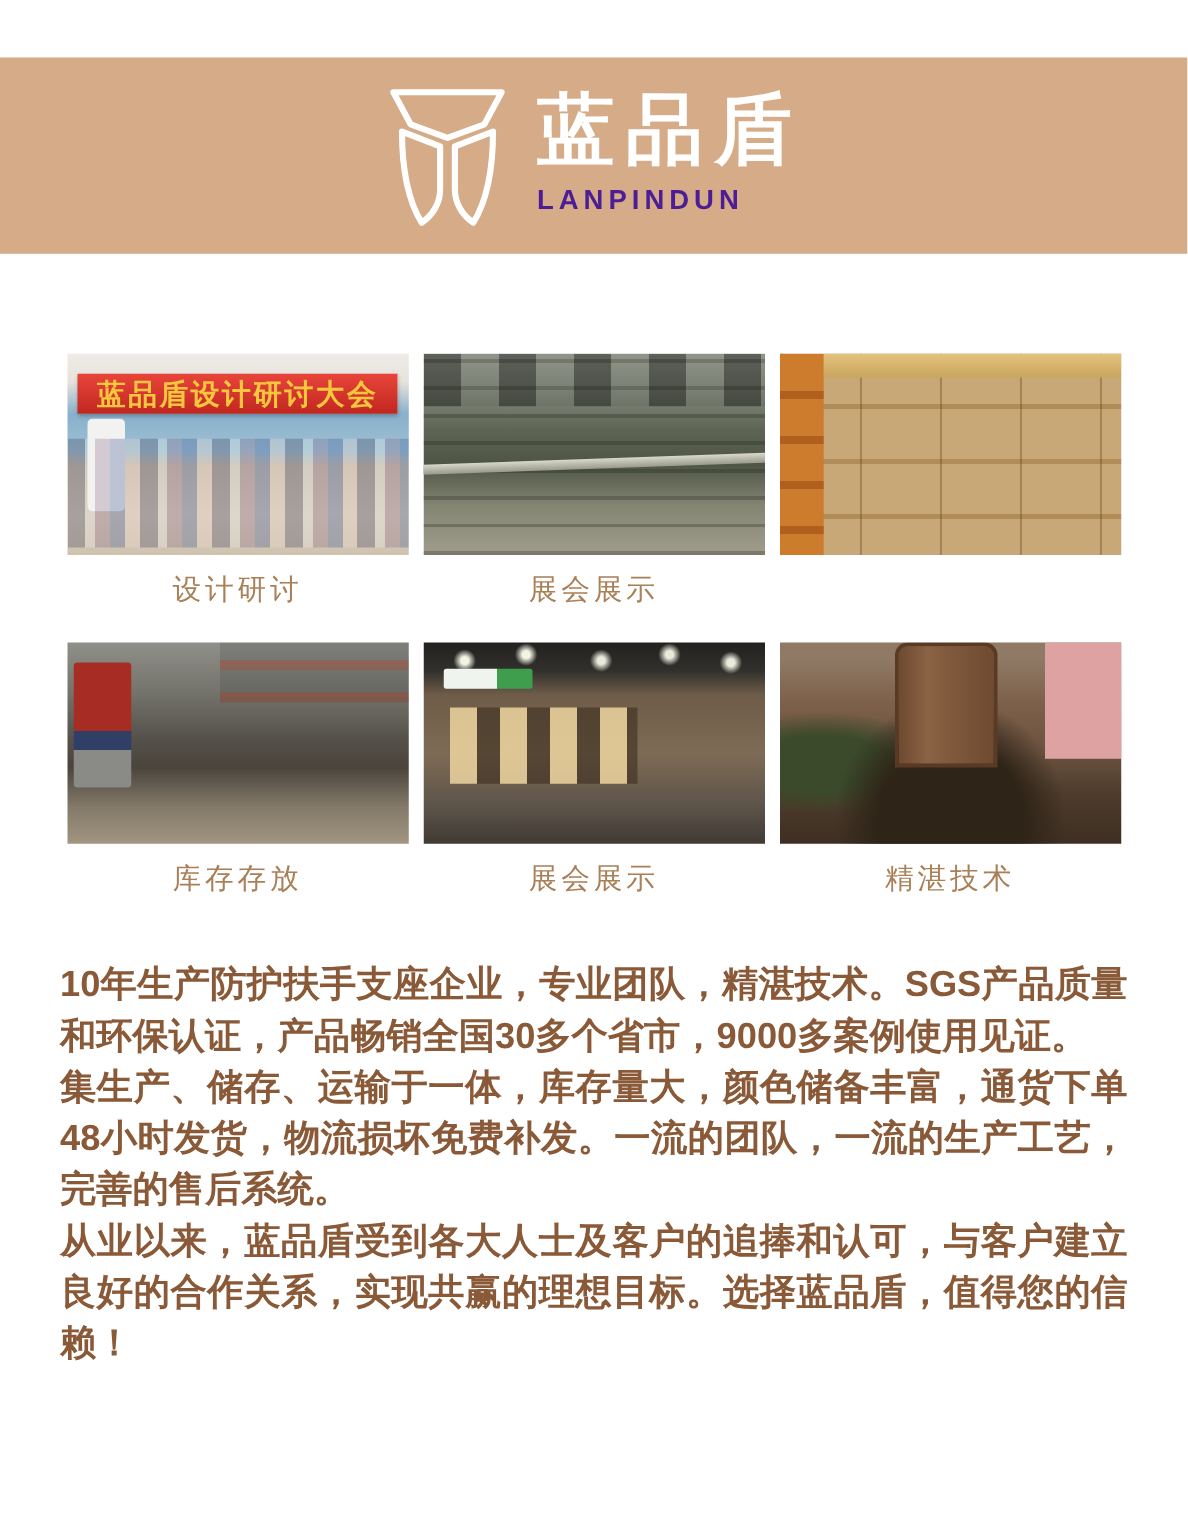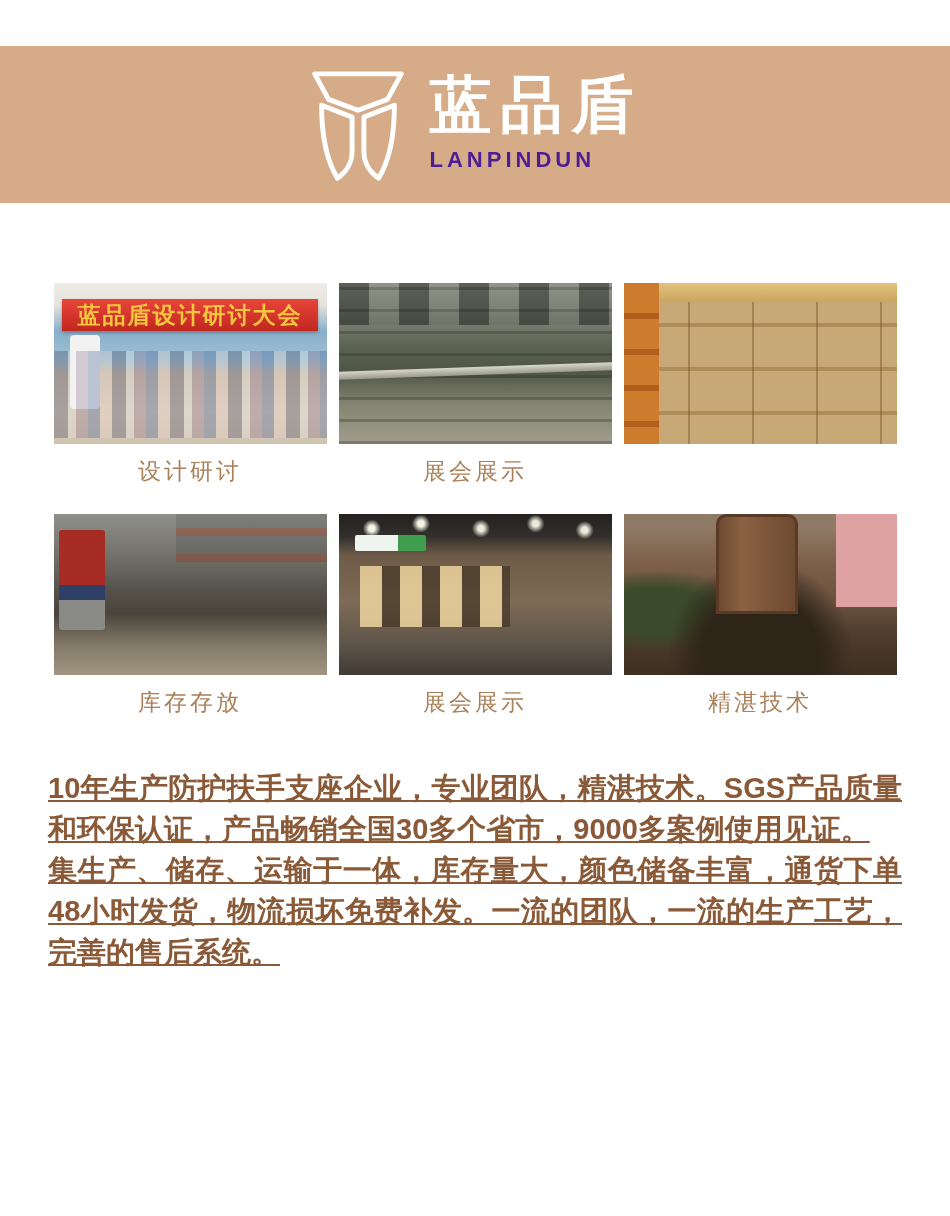--- a/index.html
+++ b/index.html
@@ -141,21 +141,20 @@
     border:3px solid #5a3a24;border-radius:10px 10px 0 0;box-sizing:border-box;
   }
   .photo-meeting::after{
     content:"";position:absolute;right:0;top:0;width:22%;height:58%;background:#dfa2a2;
   }
   
   .about{
     width:854px;margin:53px auto 0;margin-left:48px;
     color:#8a5a38;font-size:29px;line-height:41px;font-weight:700;
     text-align:justify;
-    text-decoration:underline;
   }
   .about p{margin:0;}
 </style>
 </head>
 <body>
 
 <header class="band">
   <div class="logo-group">
     <svg class="logo-mark" viewBox="0 0 100 124" xmlns="http://www.w3.org/2000/svg" fill="none" stroke="#ffffff" stroke-width="5" stroke-linejoin="round">
       <path d="M6 10 H94 L80 36 L50 47 L20 36 Z"></path>
@@ -202,13 +201,14 @@
   <figure class="photo-cell">
     <div class="photo photo-meeting"></div>
     <figcaption class="caption">精湛技术</figcaption>
   </figure>
 
 </section>
 
 <section class="about">
   <p>10年生产防护扶手支座企业，专业团队，精湛技术。SGS产品质量和环保认证，产品畅销全国30多个省市，9000多案例使用见证。</p>
   <p>集生产、储存、运输于一体，库存量大，颜色储备丰富，通货下单48小时发货，物流损坏免费补发。一流的团队，一流的生产工艺，完善的售后系统。</p>
+  <p>从业以来，蓝品盾受到各大人士及客户的追捧和认可，与客户建立良好的合作关系，实现共赢的理想目标。选择蓝品盾，值得您的信赖！</p>
 </section>
 
 </body></html>

